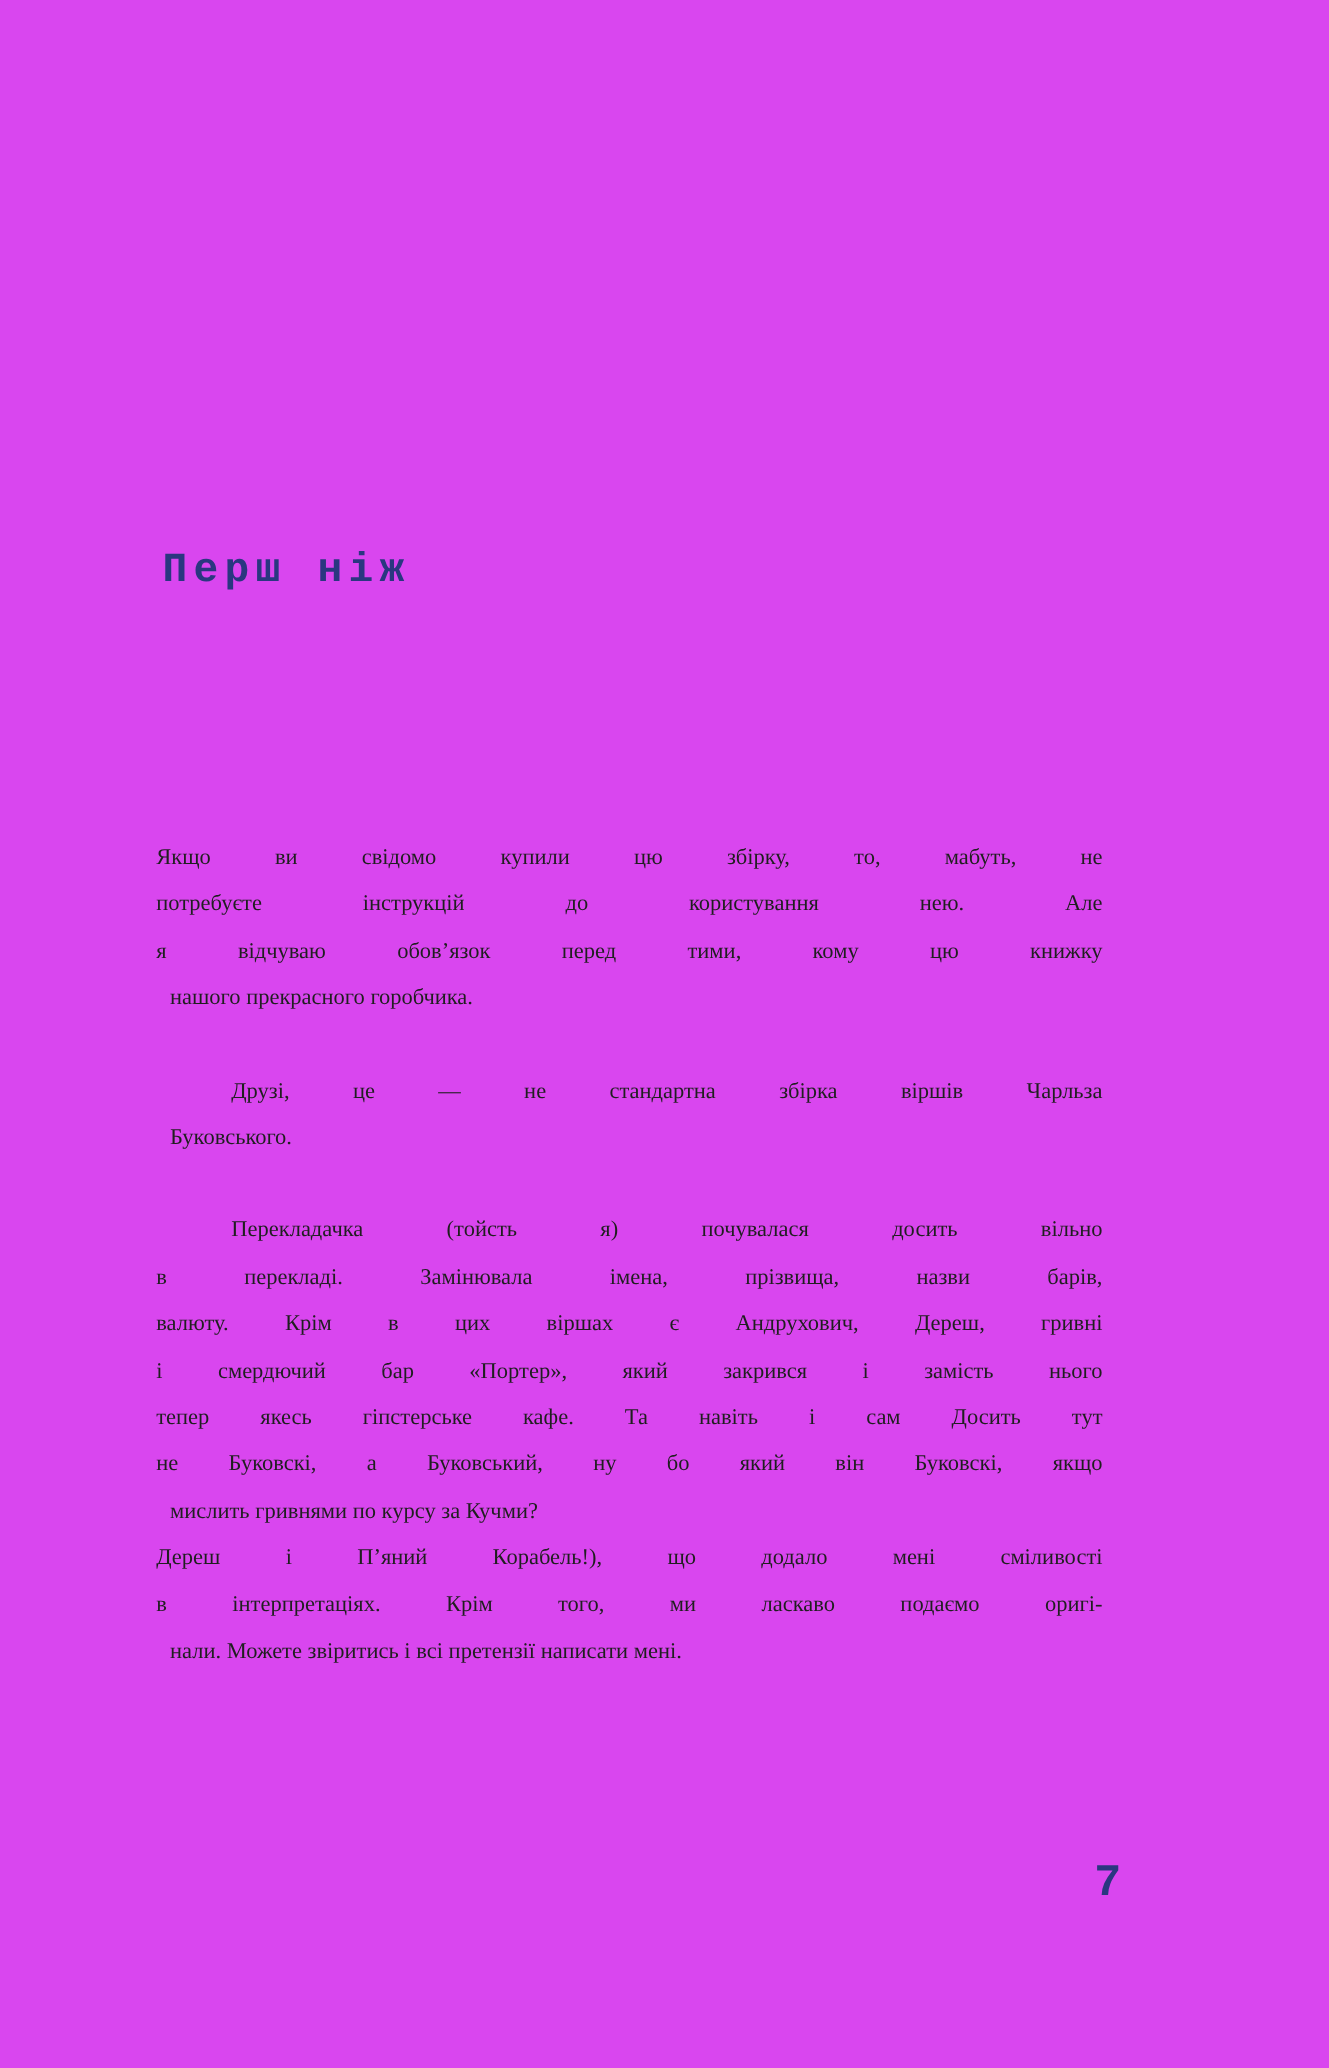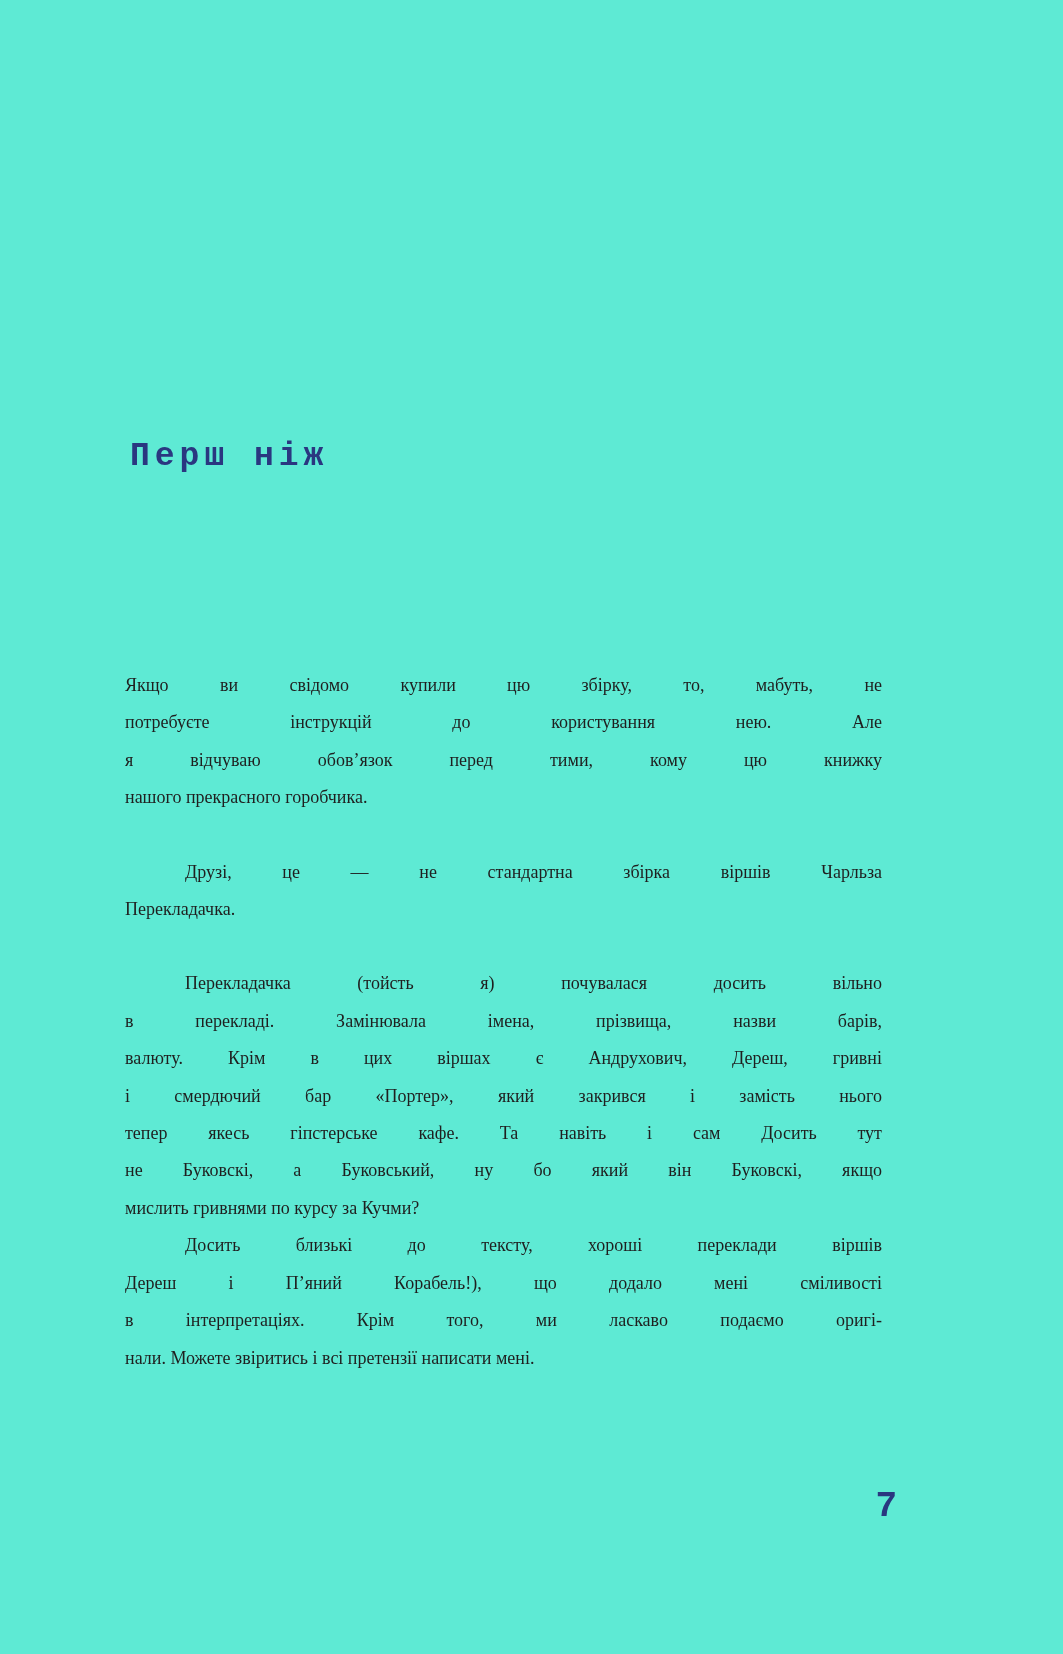--- a/index.html
+++ b/index.html
@@ -4,21 +4,21 @@
 <style>
   html, body {
     margin: 0;
     padding: 0;
     background: #ffffff;
   }
   .page {
     position: relative;
     width: 1063px;
     height: 1654px;
-    background: #5eead4;
+    background: #d946ef;
     overflow: hidden;
     font-family: "Liberation Serif", serif;
   }
   .chapter-title {
     position: absolute;
     left: 130px;
     top: 438px;
     font-family: "Liberation Mono", "DejaVu Sans Mono", monospace;
     font-weight: bold;
     font-size: 33px;
@@ -38,20 +38,21 @@
   .para { margin: 0; padding: 0; }
   .para + .para-gap { height: 37px; }
   .ln {
     text-align: justify;
     text-align-last: justify;
     white-space: nowrap;
     overflow: visible;
   }
   .ln--end {
     text-align-last: left;
+    margin-left: 11px;
   }
   .ln--indent {
     text-indent: 60px;
   }
   .page-number {
     position: absolute;
     left: 125px;
     top: 1486px;
     width: 772px;
     text-align: right;
@@ -74,37 +75,36 @@
       <div class="ln">Якщо ви свідомо купили цю збірку, то, мабуть, не</div>
       <div class="ln">потребуєте інструкцій до користування нею. Але</div>
       <div class="ln">я відчуваю обов’язок перед тими, кому цю книжку</div>
       <div class="ln ln--end">нашого прекрасного горобчика.</div>
     </div>
 
     <div class="para-gap"></div>
 
     <div class="para">
       <div class="ln ln--indent">Друзі, це — не стандартна збірка віршів Чарльза</div>
-      <div class="ln ln--end">Перекладачка.</div>
+      <div class="ln ln--end">Буковського.</div>
     </div>
 
     <div class="para-gap"></div>
 
     <div class="para">
       <div class="ln ln--indent">Перекладачка (тойсть я) почувалася досить вільно</div>
       <div class="ln">в перекладі. Замінювала імена, прізвища, назви барів,</div>
       <div class="ln">валюту. Крім в цих віршах є Андрухович, Дереш, гривні</div>
       <div class="ln">і смердючий бар «Портер», який закрився і замість нього</div>
       <div class="ln">тепер якесь гіпстерське кафе. Та навіть і сам Досить тут</div>
       <div class="ln">не Буковскі, а Буковський, ну бо який він Буковскі, якщо</div>
       <div class="ln ln--end">мислить гривнями по курсу за Кучми?</div>
     </div>
 
     <div class="para">
-      <div class="ln ln--indent">Досить близькі до тексту, хороші переклади віршів</div>
       <div class="ln">Дереш і П’яний Корабель!), що додало мені сміливості</div>
       <div class="ln">в інтерпретаціях. Крім того, ми ласкаво подаємо оригі-</div>
       <div class="ln ln--end">нали. Можете звіритись і всі претензії написати мені.</div>
     </div>
 
   </div>
 
   <div class="page-number">7</div>
 
 </div>

